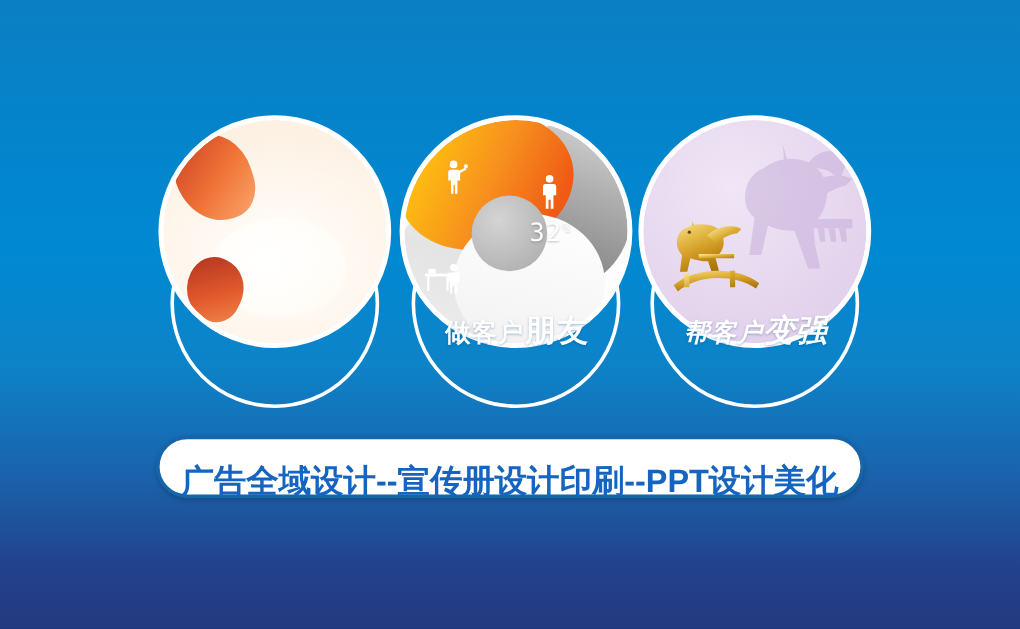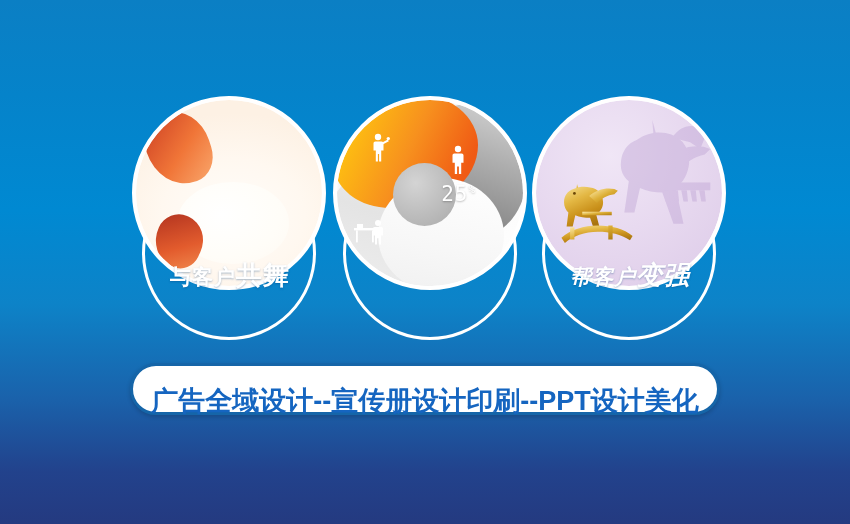--- a/index.html
+++ b/index.html
@@ -240,23 +240,20 @@
             <div class="sw s3"></div>
             <div class="blob b1"></div>
             <div class="highlight"></div>
             <div class="sw s4"></div>
             <div class="sw s5"></div>
             <div class="sw s6"></div>
             <div class="blob b2"></div>
           </div>
         </div>
       </div>
-      <div class="caption">
-        <span class="cap-a">与客户</span><span class="cap-b">共舞</span>
-      </div>
     </div>
 
     <div class="card c1">
       <div class="ring"></div>
       <div class="photo">
         <div class="photo-inner">
           <div class="art-info">
             <div class="pie-seg seg-light"></div>
             <div class="pie-seg seg-gray"></div>
             <div class="pie-seg seg-orange"></div>
@@ -283,23 +280,26 @@
               <svg viewBox="0 0 32 26">
                 <rect x="0" y="9" width="22" height="2.4" fill="#ffffff"></rect>
                 <rect x="2" y="11.4" width="1.8" height="12" fill="#ffffff"></rect>
                 <rect x="18" y="11.4" width="1.8" height="12" fill="#ffffff"></rect>
                 <rect x="3" y="5" width="6" height="4" fill="#ffffff"></rect>
                 <circle cx="24" cy="4" r="3" fill="#ffffff"></circle>
                 <path d="M20.6 8h6.8c1.1 0 1.7.7 1.7 1.8v6.6h-2.1v9.2h-2.1v-6.4h-1.8v6.4h-2.1v-9.2h-2.1v-6.6c0-1.1.6-1.8 1.7-1.8z" fill="#ffffff"></path>
               </svg>
             </div>
 
-            <div class="pct"><span>25</span><sup>%</sup></div>
+            <div class="pct"><span>32</span><sup>%</sup></div>
           </div>
         </div>
+      </div>
+      <div class="caption">
+        <span class="cap-a">做客户</span><span class="cap-b">朋友</span>
       </div>
     </div>
 
     <div class="card c2">
       <div class="ring"></div>
       <div class="photo">
         <div class="photo-inner">
           <div class="art-horse">
             <div class="shadow-horse">
               <svg viewBox="0 0 120 130" preserveAspectRatio="none">

